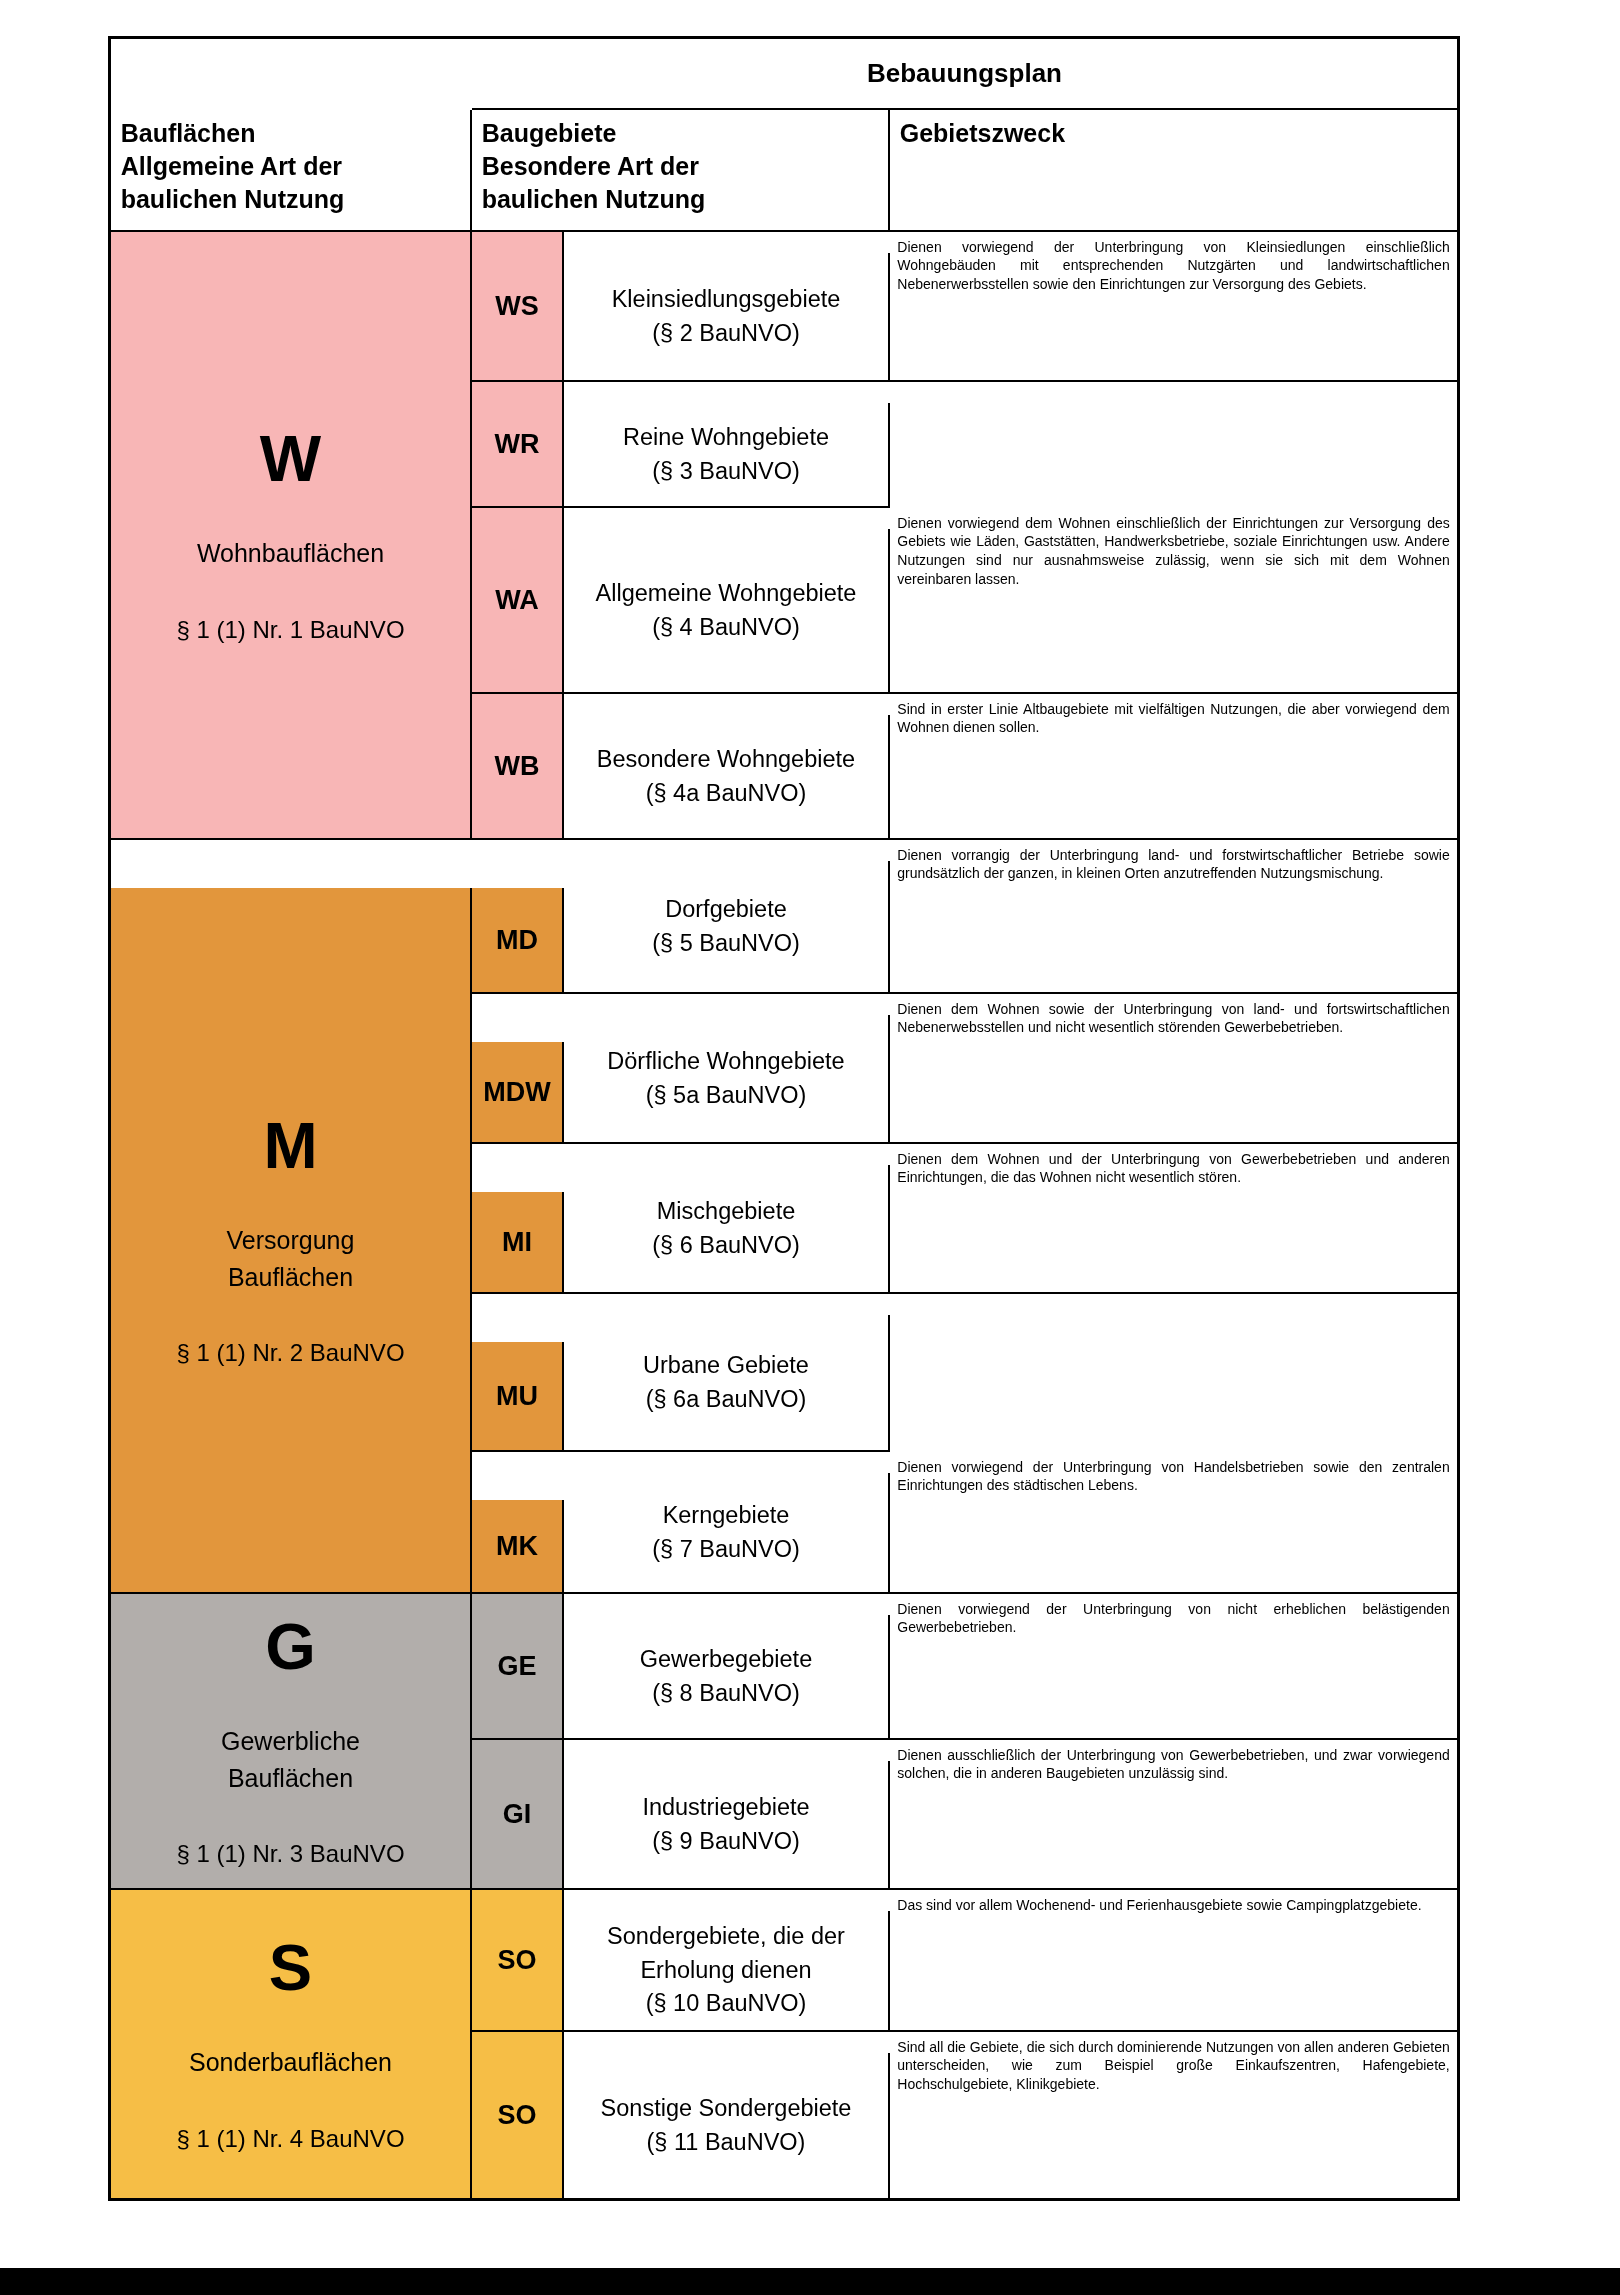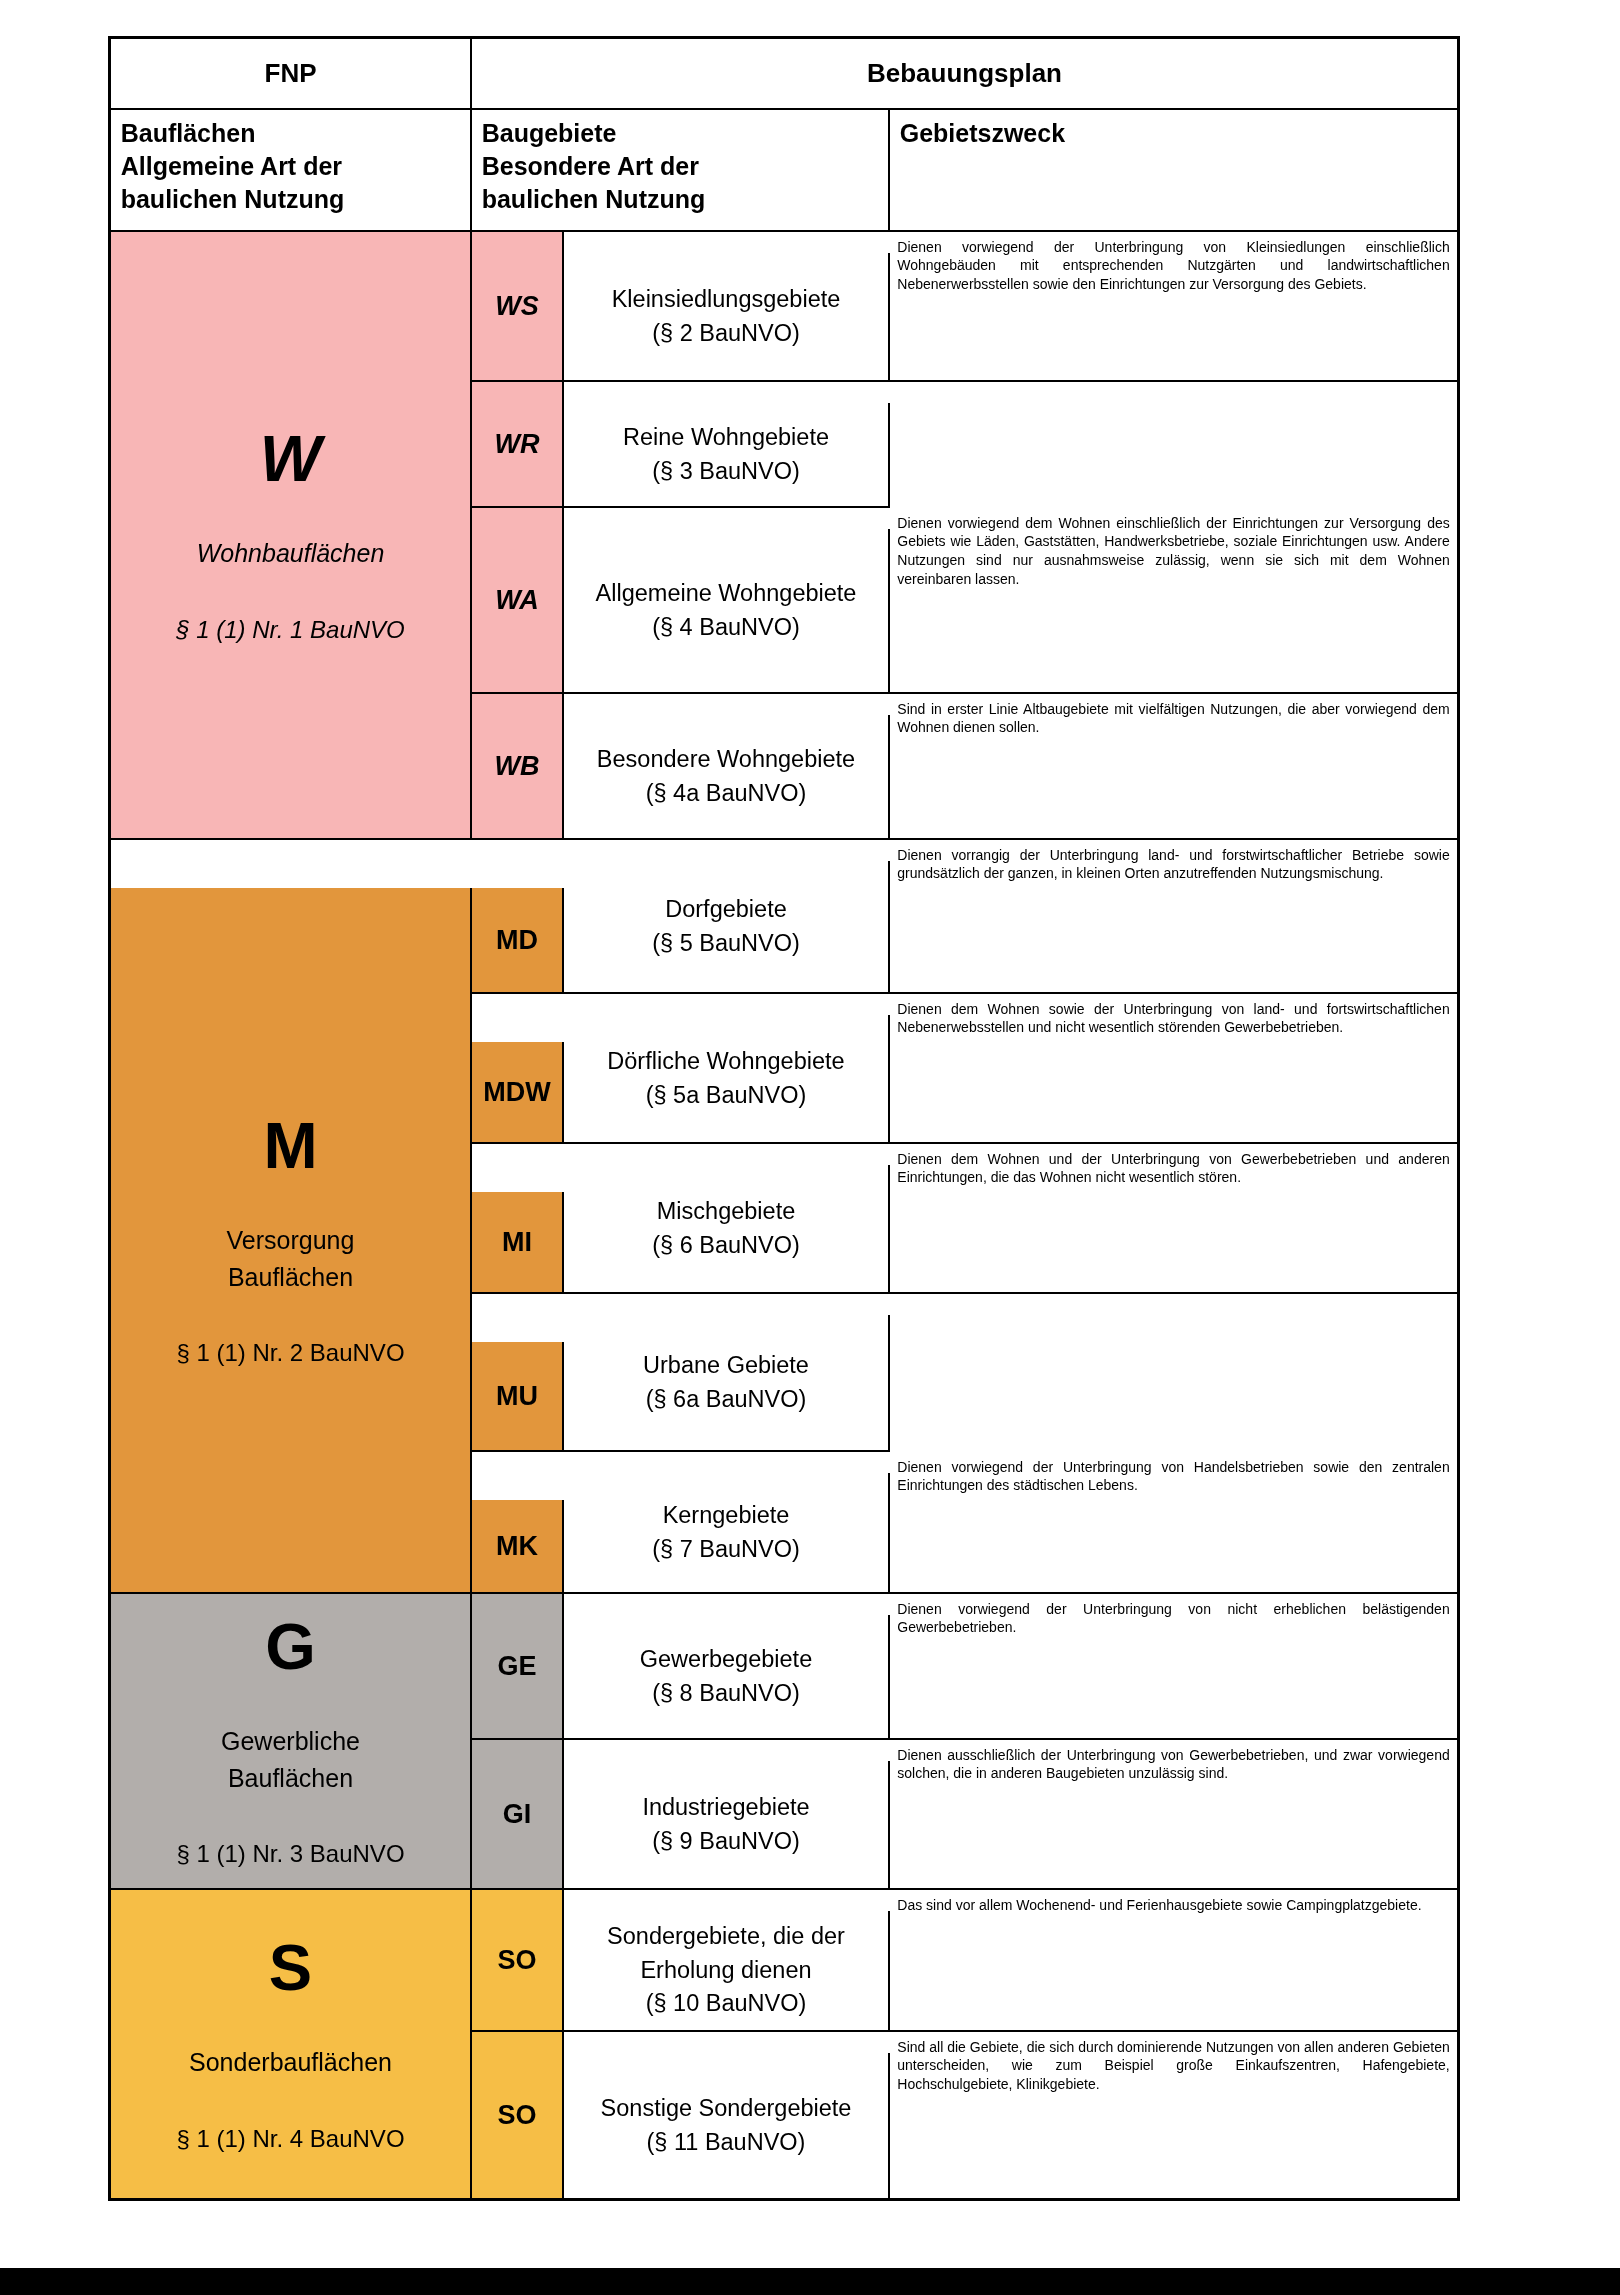--- a/index.html
+++ b/index.html
@@ -20,32 +20,31 @@
   .hcenter{display:flex;align-items:center;justify-content:center;font-weight:bold;font-size:26px;}
   .htop{padding:6.5px 9.7px;font-weight:bold;font-size:25px;line-height:1.32;}
   .preline{white-space:pre-line;}
   .code{display:flex;align-items:center;justify-content:center;font-weight:bold;font-size:27px;}
   .name{display:flex;align-items:center;justify-content:center;text-align:center;font-size:23.5px;line-height:1.42;margin-top:21px;}
   .zweck{padding:5.7px 7.3px;font-size:14px;line-height:1.34;text-align:justify;}
   .group{display:flex;flex-direction:column;align-items:center;justify-content:center;gap:44px;text-align:center;}
   .group .letter{font-size:65px;font-weight:bold;line-height:1;}
   .group .gname{font-size:25px;line-height:1.45;}
   .group .gpara{font-size:24px;}
-  .pink{background:#f8b6b6;font-style:italic;}
+  .pink{background:#f8b6b6;}
   .orange{background:#e2963c;margin-top:48px;}
   .gray{background:#b2aeab;}
   .yellow{background:#f6be46;}
   .bottom-bar{position:absolute;left:0;top:2268px;width:1621px;height:27.5px;background:#000;}
 </style>
 </head>
 <body>
 
 <div class="table">
 
-  <div class="cell hcenter" style="grid-area:1/1/2/2">FNP</div>
   <div class="cell hcenter noR" style="grid-area:1/2/2/5">Bebauungsplan</div>
 
   <div class="cell htop preline" style="grid-area:2/1/3/2">Bauflächen
 Allgemeine Art der
 baulichen Nutzung</div>
   <div class="cell htop preline" style="grid-area:2/2/3/4">Baugebiete
 Besondere Art der
 baulichen Nutzung</div>
   <div class="cell htop noR" style="grid-area:2/4/3/5">Gebietszweck</div>
 

